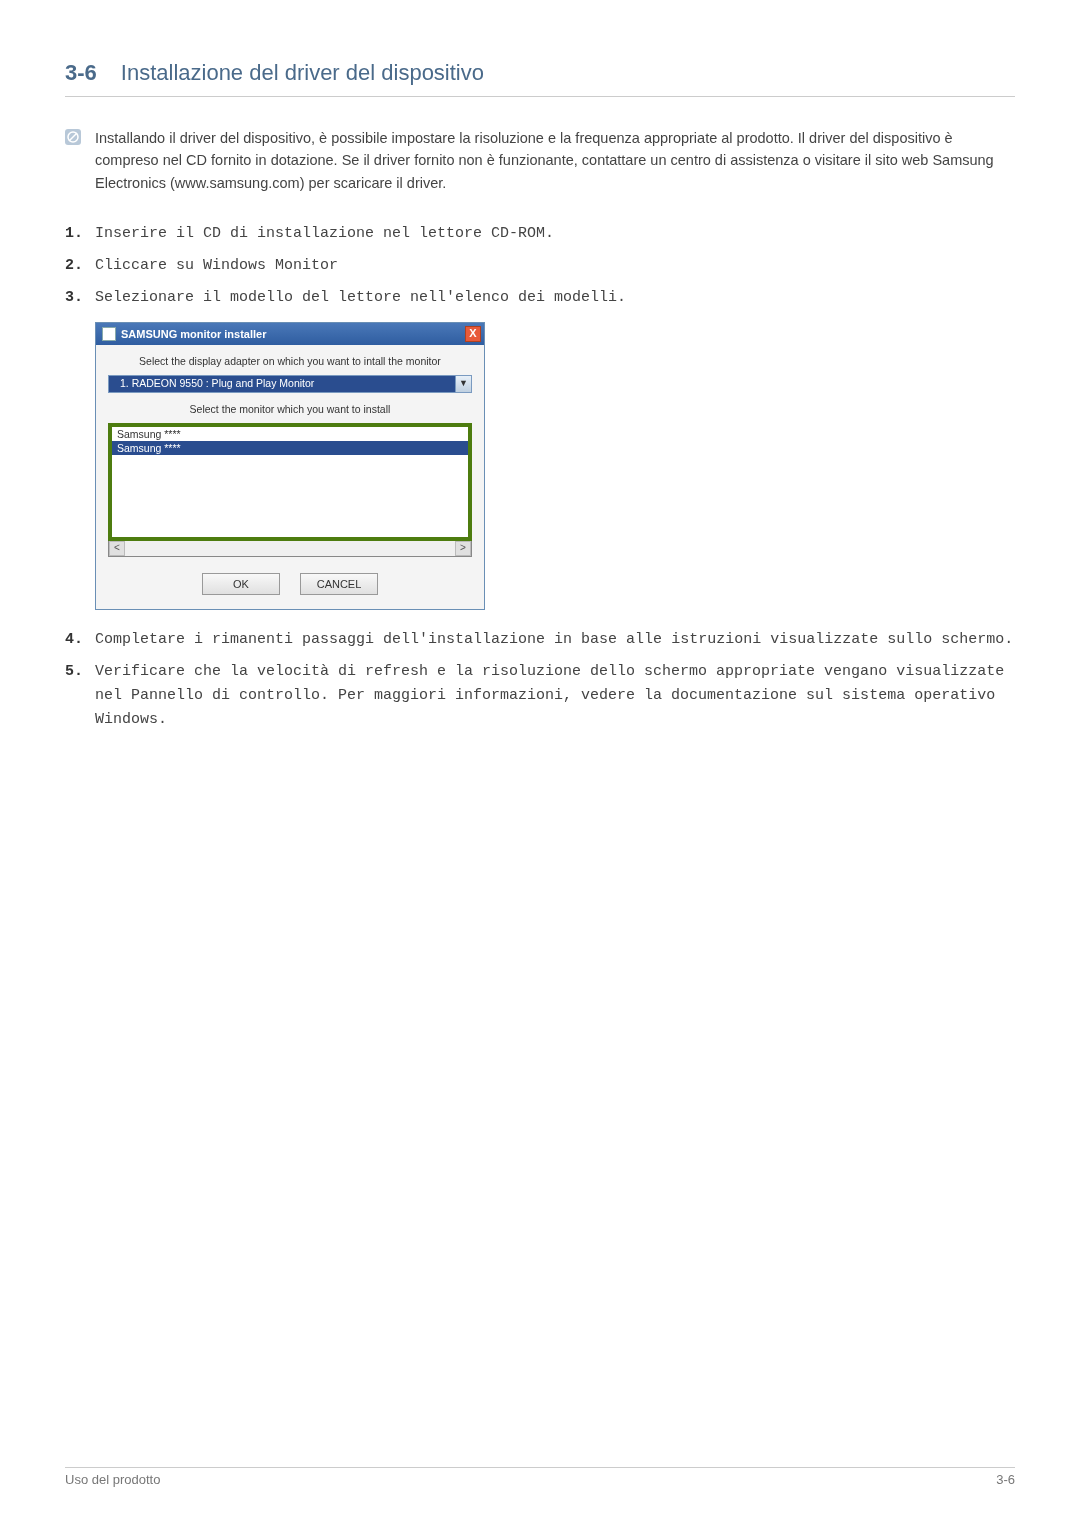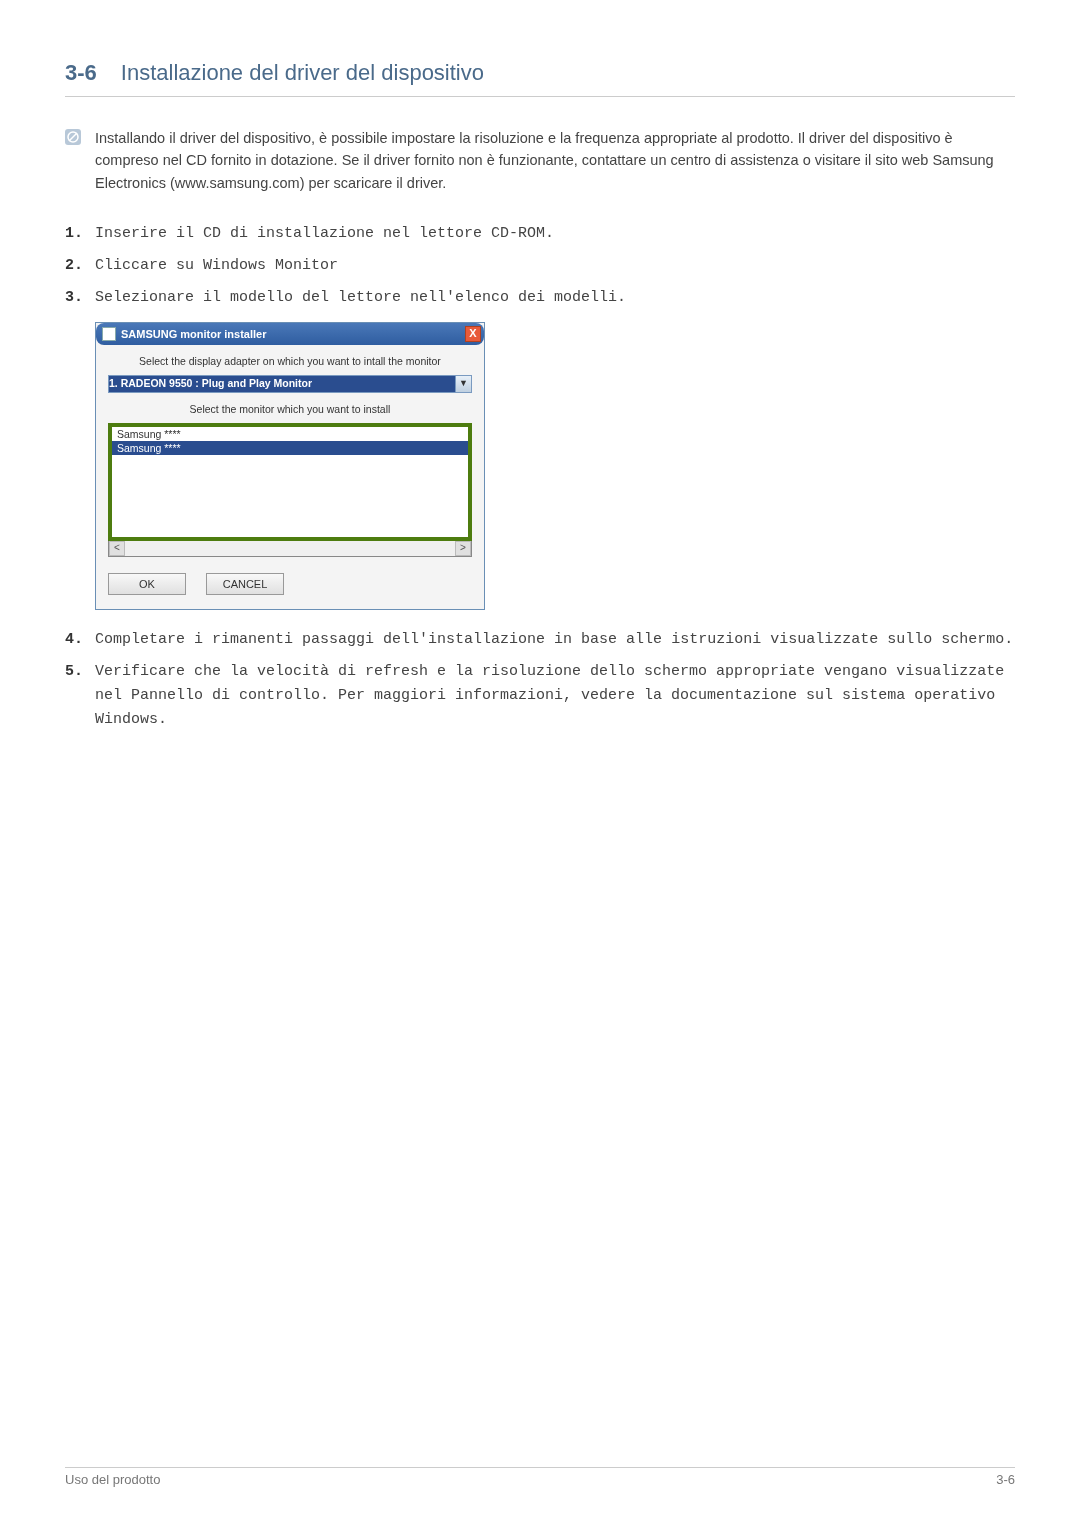--- a/index.html
+++ b/index.html
@@ -82,21 +82,20 @@
     }
     .dialog-titlebar {
       background: linear-gradient(#4a78b8, #2f5da0);
       color: #fff;
       display: flex;
       align-items: center;
       justify-content: space-between;
       height: 22px;
       padding: 0 3px 0 6px;
       font-weight: bold;
-      border-radius: 8px;
     }
     .dialog-titlebar-left {
       display: flex;
       align-items: center;
       gap: 5px;
     }
     .title-icon {
       width: 14px;
       height: 14px;
       background: #fff;
@@ -128,24 +127,23 @@
       display: flex;
       border: 1px solid #7a9ac0;
       background: #2a4d8f;
       height: 18px;
       margin-bottom: 10px;
     }
     .dropdown-text {
       flex: 1;
       color: #fff;
       font-size: 10.5px;
-      padding: 1px 0;
+      padding: 1px 11px;
       overflow: hidden;
       white-space: nowrap;
-      font-weight: bold;
     }
     .dropdown-btn {
       width: 16px;
       background: linear-gradient(#e8f0f8, #c0d0e0);
       border-left: 1px solid #7a9ac0;
       text-align: center;
       font-size: 9px;
       color: #333;
       line-height: 15px;
       cursor: pointer;
@@ -177,21 +175,21 @@
     .scroll-btn {
       width: 16px;
       background: #e0e0e0;
       border: 1px solid #bbb;
       text-align: center;
       line-height: 12px;
       color: #555;
     }
     .dialog-buttons {
       display: flex;
-      justify-content: flex-start;
+      justify-content: center;
       gap: 20px;
       margin-top: 16px;
     }
     .dlg-btn {
       width: 78px;
       height: 22px;
       background: linear-gradient(#f8f8f8, #e0e0e0);
       border: 1px solid #999;
       font-size: 11px;
       color: #333;

